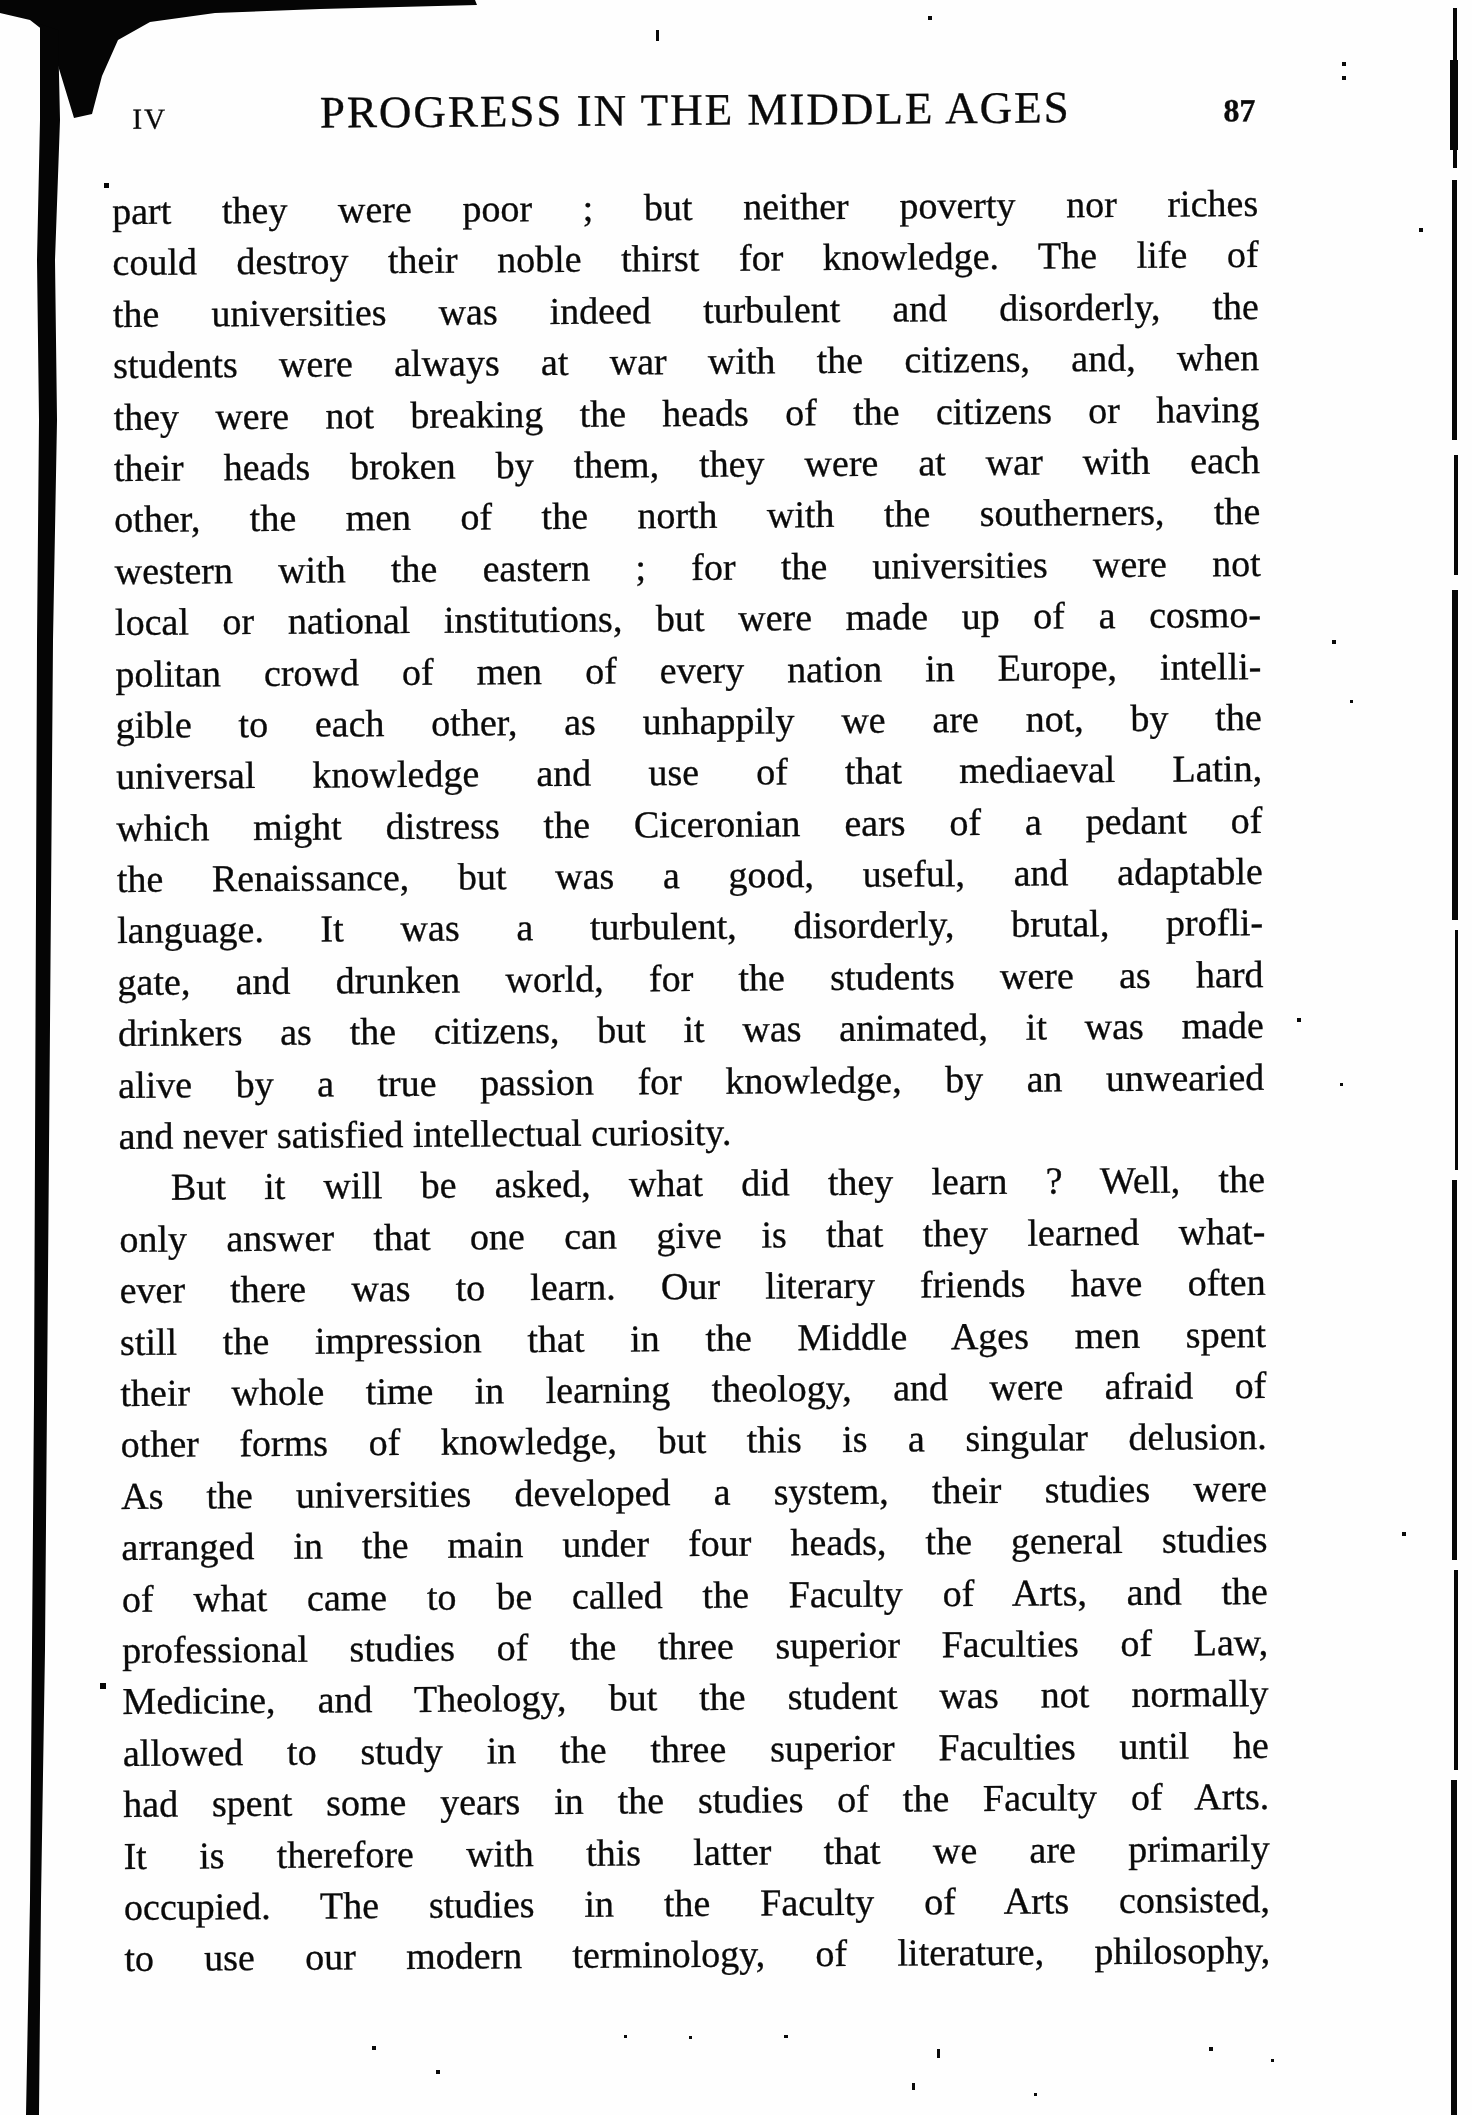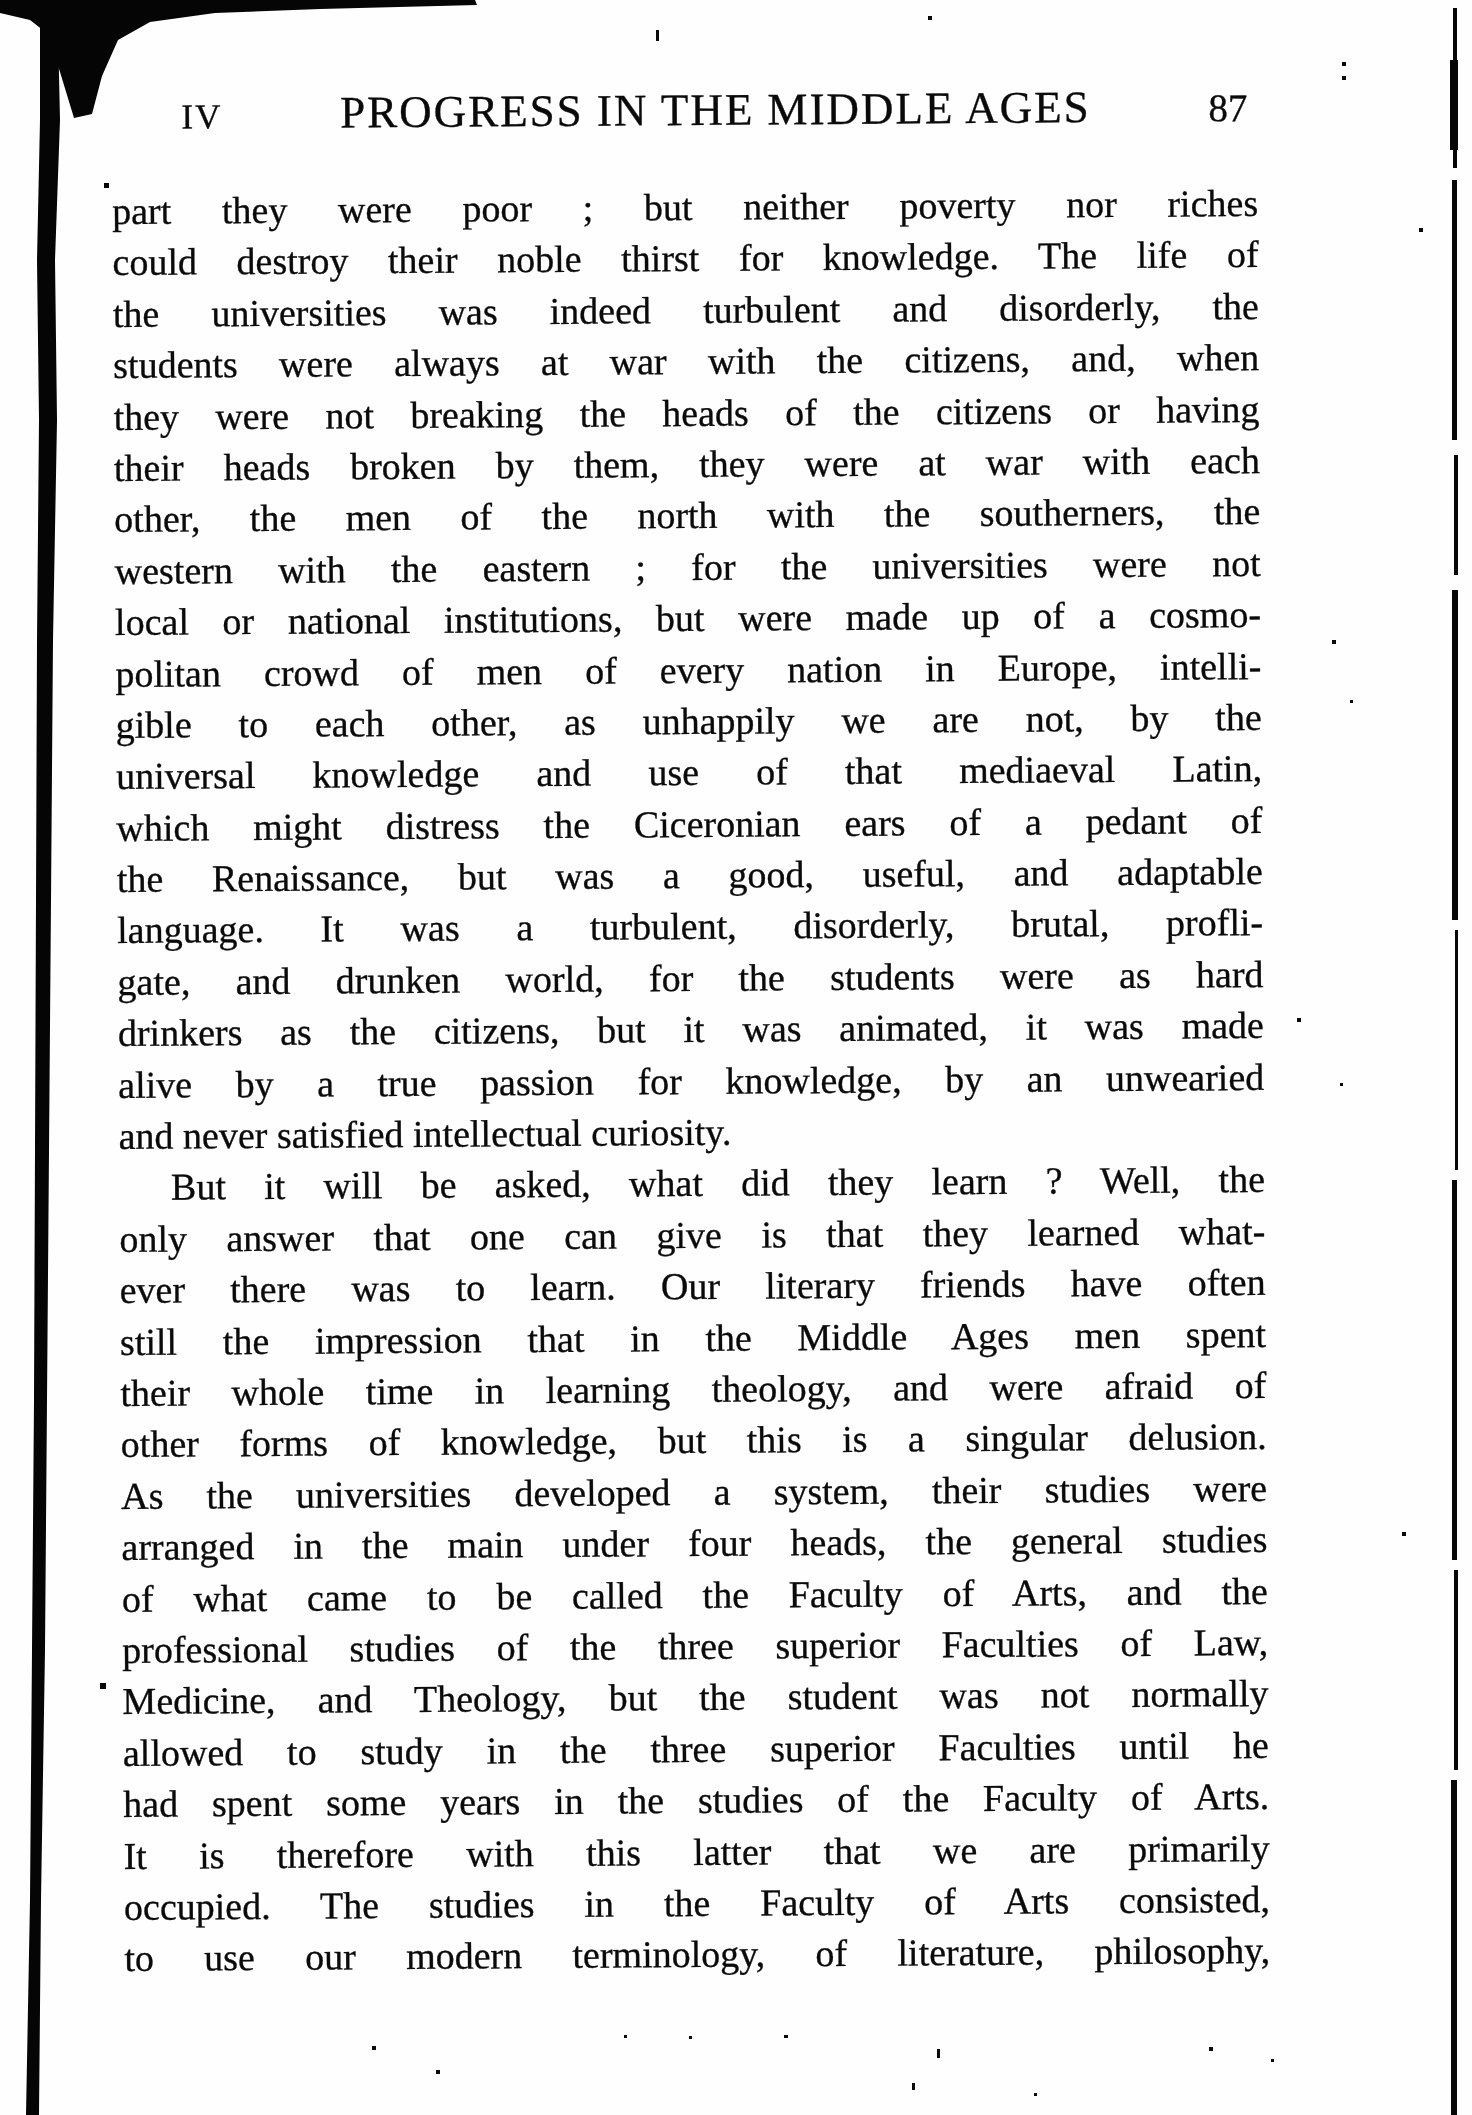--- a/index.html
+++ b/index.html
@@ -27,34 +27,35 @@
   .header {
     position: absolute;
     top: 84px;
     left: 118px;
     width: 1146px;
     display: flex;
     align-items: baseline;
     -webkit-text-stroke: 0.35px #111;
   }
   .chapter-num {
-    font-size: 35px;
-    margin-left: 70px;
+    font-size: 29px;
+    margin-left: 21px;
     letter-spacing: 2px;
   }
   .running-title {
     flex: 1;
     text-align: center;
     font-size: 45px;
     letter-spacing: 2px;
     white-space: nowrap;
   }
   .page-num {
-    font-size: 39px;
-    margin-right: 10px;
+    font-size: 32px;
+    margin-right: 2px;
+    font-weight: bold;
   }
   .body-text {
     position: absolute;
     top: 182px;
     left: 118px;
     width: 1146px;
     font-size: 38px;
     line-height: 51.4px;
     -webkit-text-stroke: 0.35px #111;
   }

